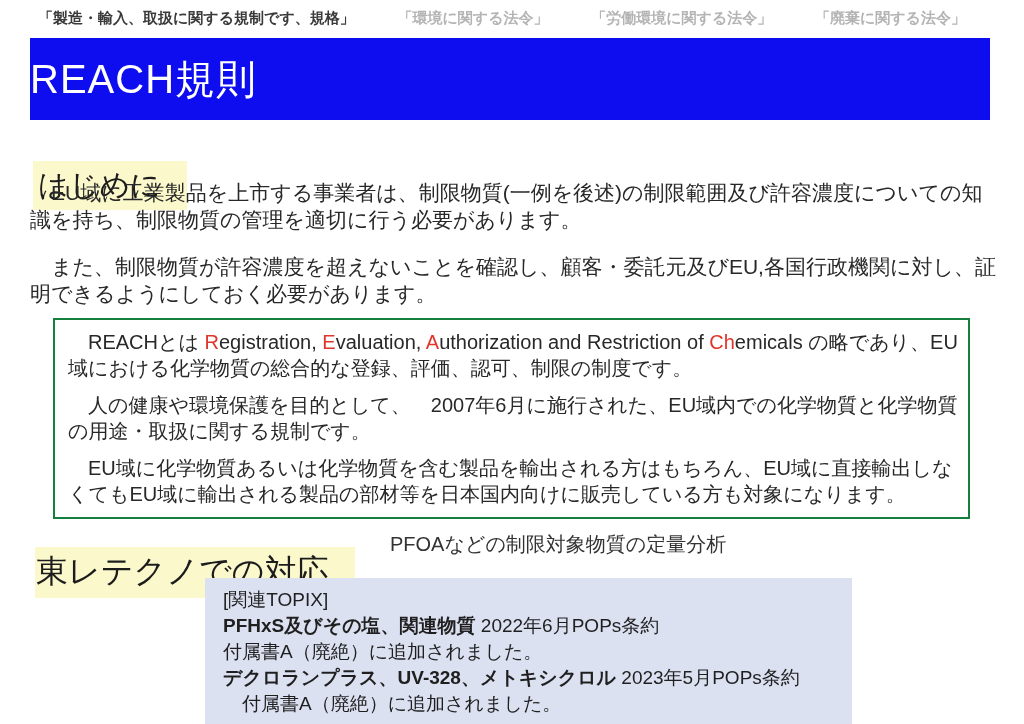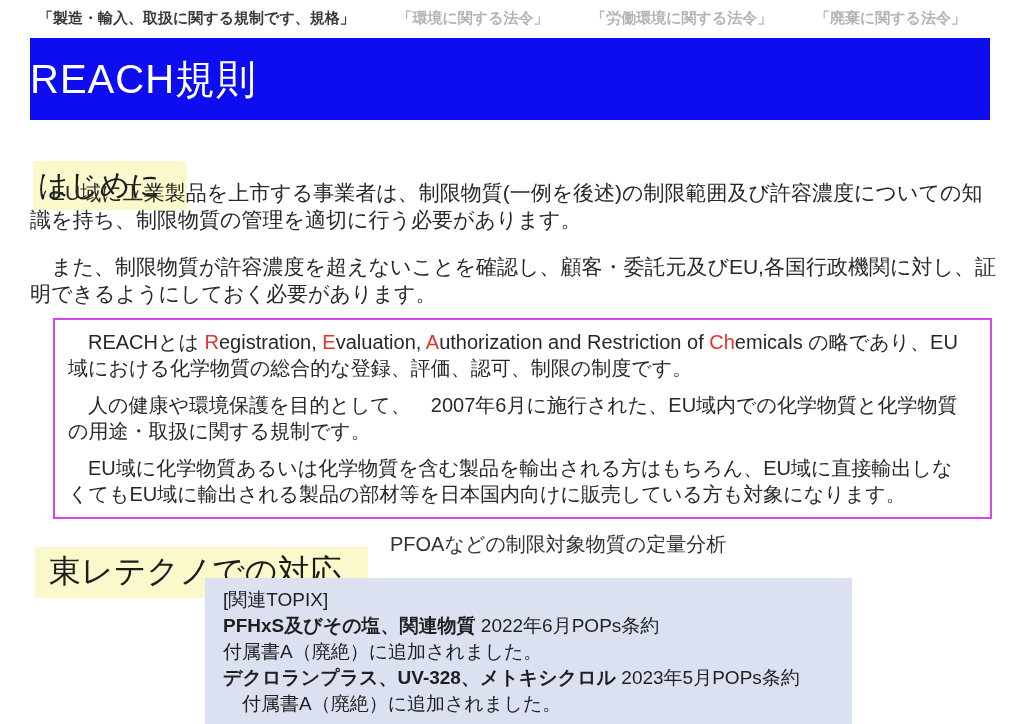--- a/index.html
+++ b/index.html
@@ -22,33 +22,33 @@
     position:absolute;left:30px;top:38px;width:960px;height:82px;
     background:#0d0df0;display:flex;align-items:center;justify-content:flex-start;
   }
   .banner-title{color:#ffffff;font-size:40px;letter-spacing:1px;}
   
   .section-heading{
     position:absolute;display:inline-block;background:#fbf9cc;color:#1c1c1c;
     font-size:30px;line-height:1.1;margin-top:33px;
   }
   .heading-intro{left:33px;top:128px;padding:7px 26px 9px 5px;}
-  .heading-response{left:35px;top:514px;padding:7px 26px 9px 14px;font-size:32px;}
+  .heading-response{left:35px;top:514px;padding:7px 26px 9px 1px;font-size:32px;}
   
   .intro-p{
     position:absolute;left:30px;width:966px;margin:0;
     font-size:21px;line-height:1.28;color:#282828;
   }
   .intro-p1{top:180px;}
   .intro-p2{top:254px;}
   
   .reach-box{
     position:absolute;left:53px;top:318px;width:896px;
-    border:2px solid #d946ef;background:#ffffff;
-    padding:9px 26px 10px 13px;
+    border:2px solid #15803d;background:#ffffff;
+    padding:9px 4px 10px 13px;
     font-size:20px;line-height:1.3;color:#282828;
   }
   .reach-box p{margin:0 0 11px 0;}
   .reach-box p:last-child{margin-bottom:0;}
   .red-letter{color:#e0352b;}
   
   .response-desc{
     position:absolute;left:390px;top:531px;margin:0;
     font-size:20px;color:#333333;
   }

